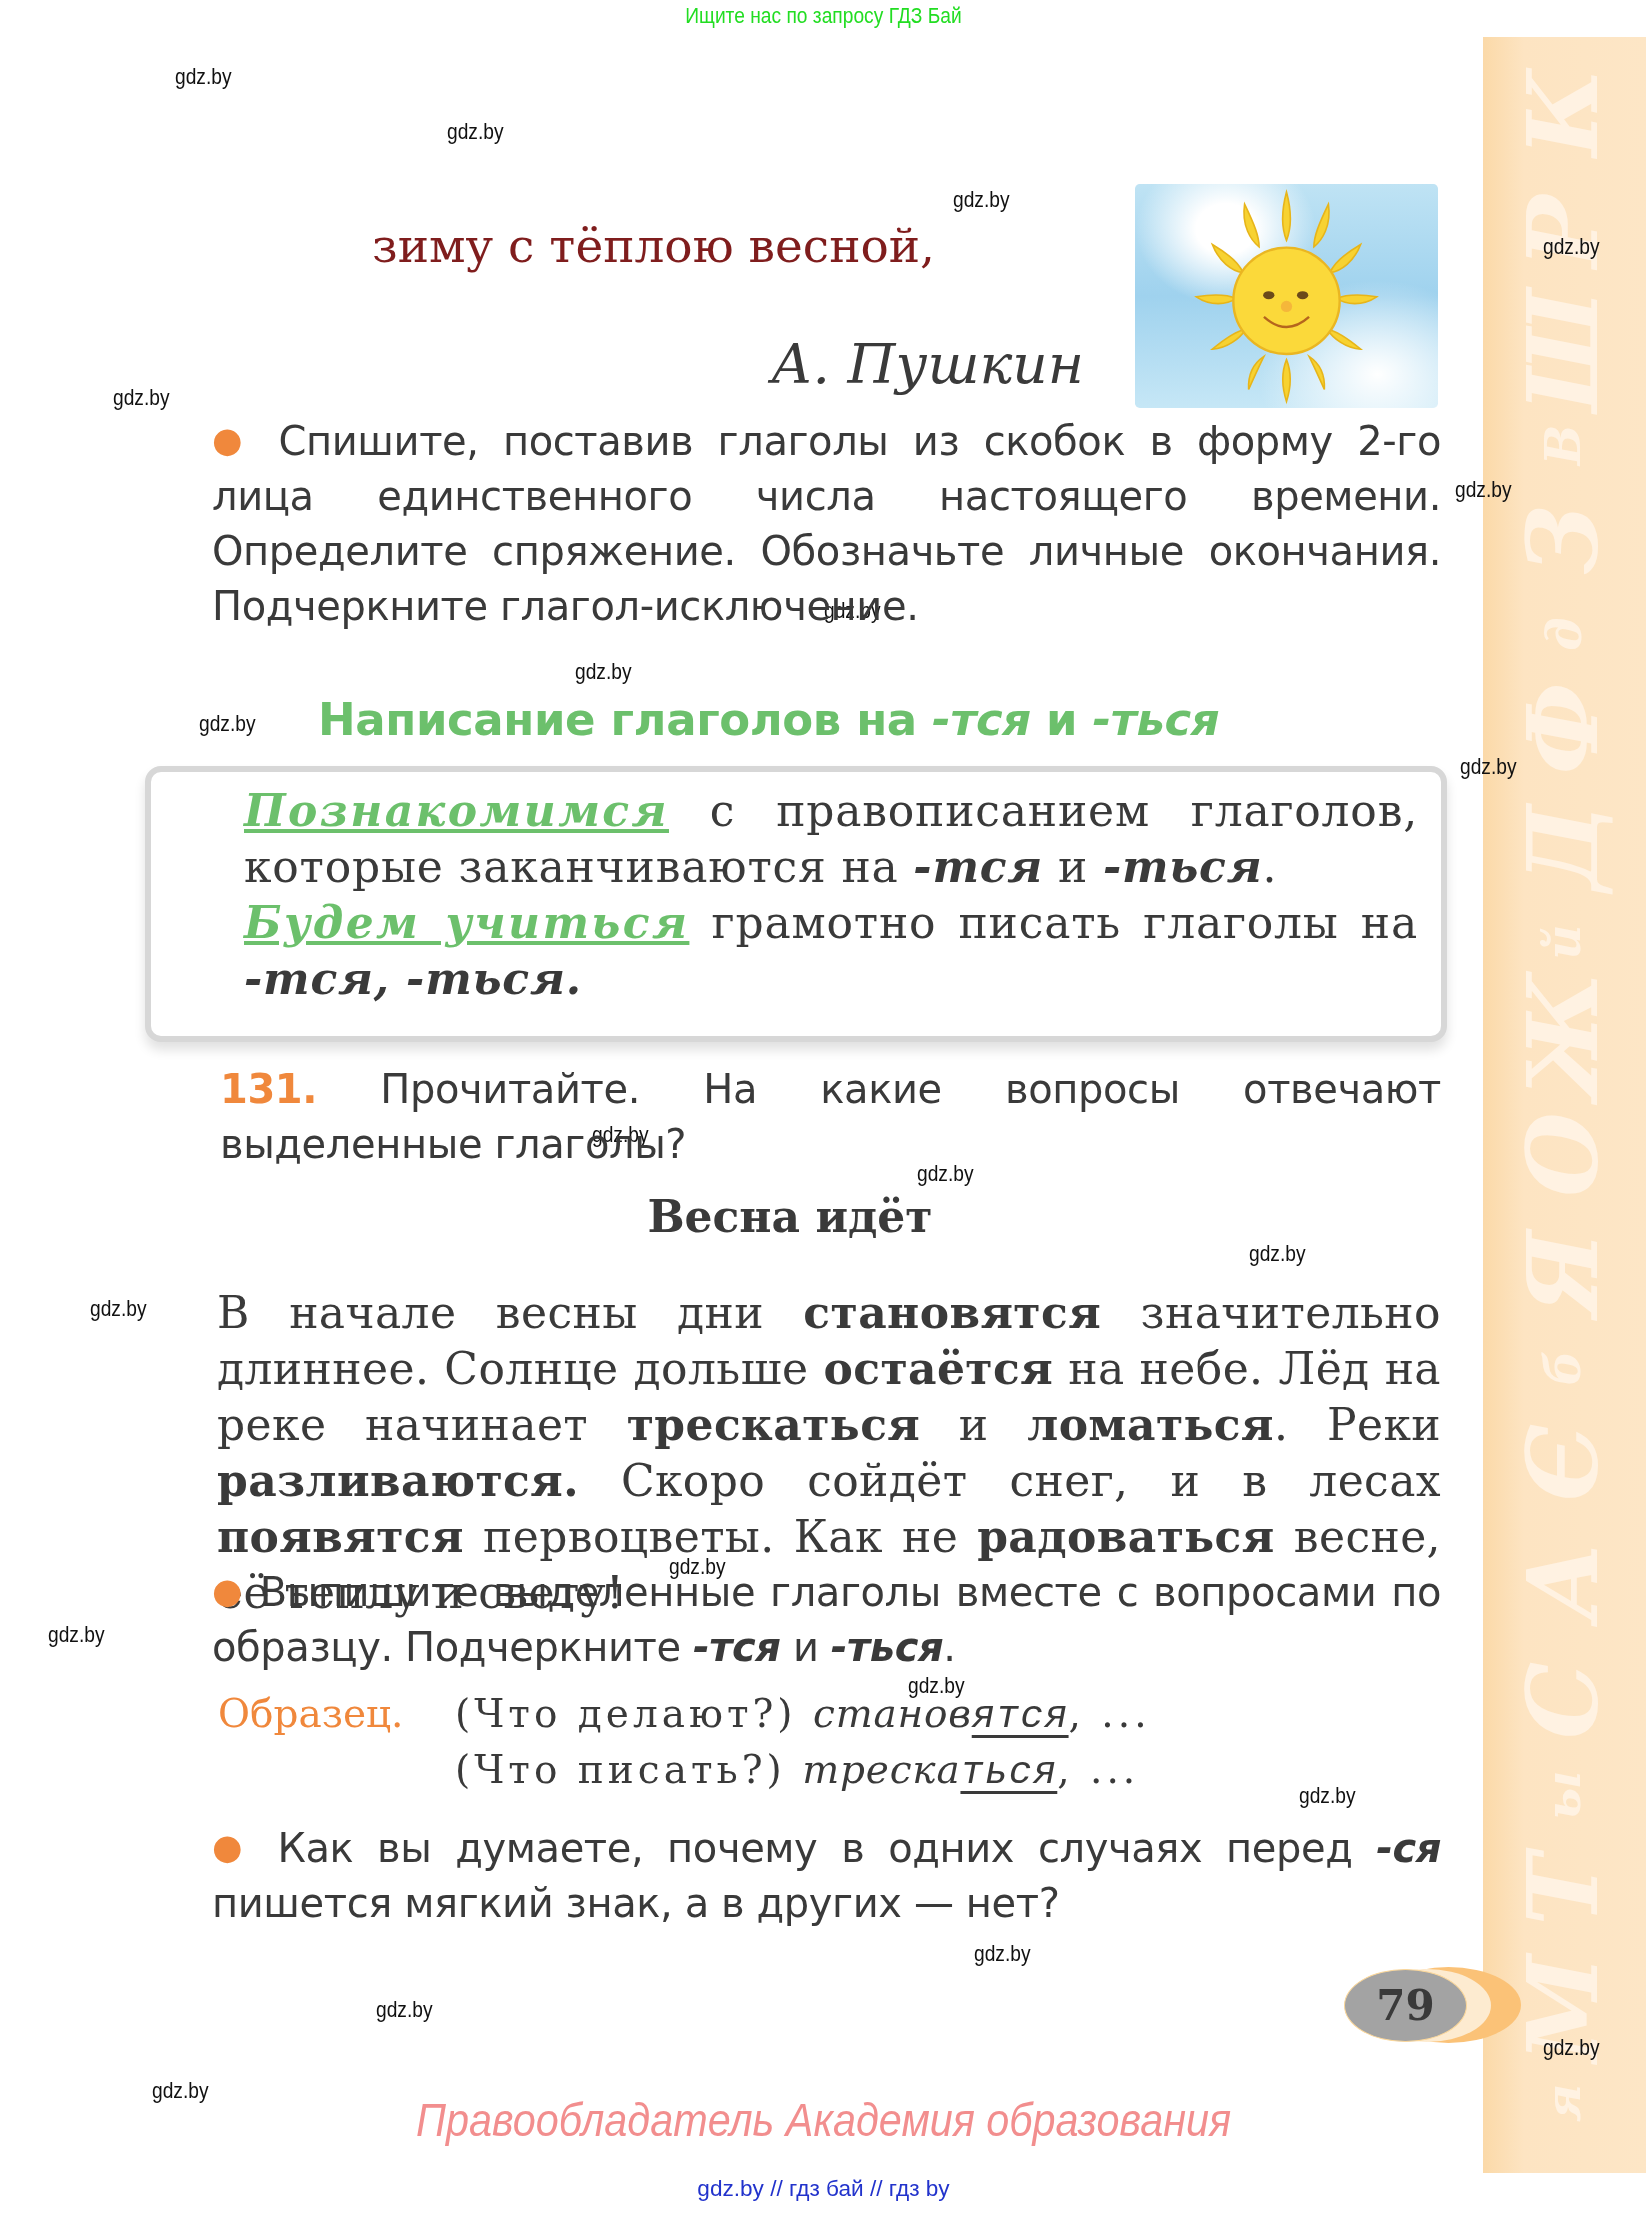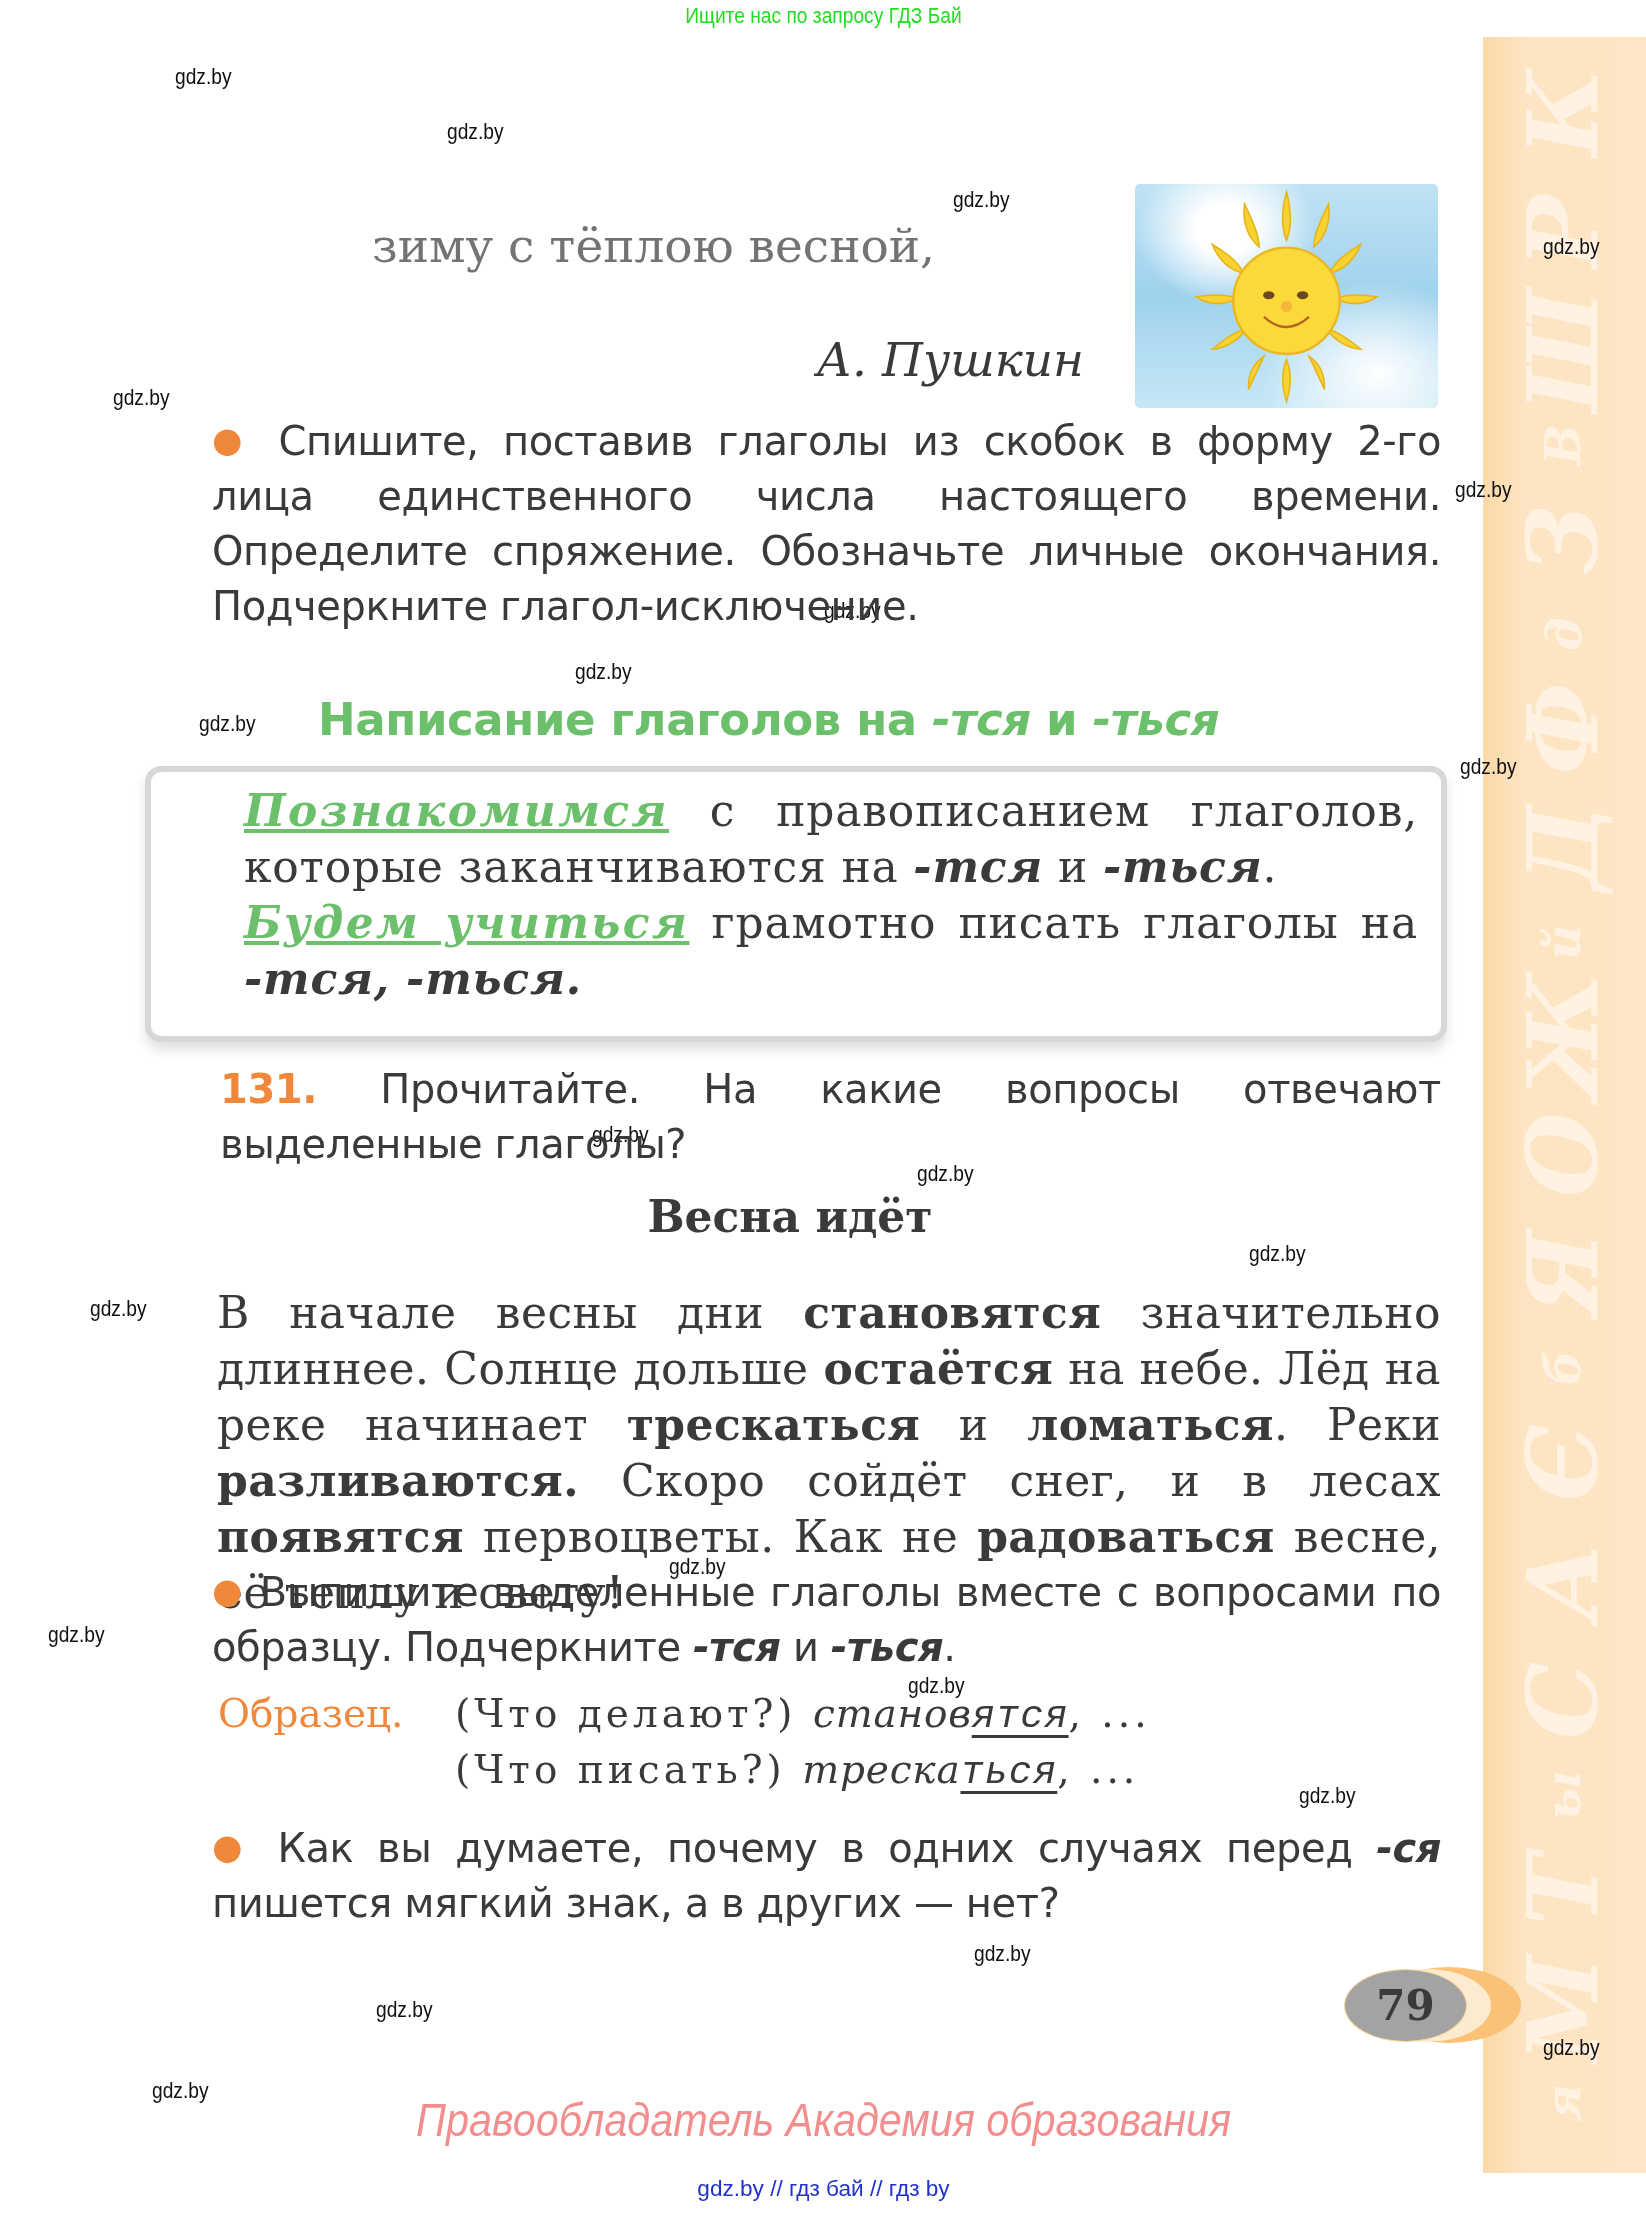--- a/index.html
+++ b/index.html
@@ -25,26 +25,26 @@
   .strip-letters {
     left: 1491px; top: 64px; width: 145px; height: 2063px;
     display: flex; flex-direction: column; align-items: center; justify-content: space-between;
   }
   .strip-letters span {
     color: #fff2e2; font-family: "DejaVu Serif", serif; font-weight: bold; font-style: italic;
     font-size: 97px; line-height: 1; transform: rotate(-90deg);
   }
   .strip-letters span.small { font-size: 48px; }
   .poem {
-    left: 372px; top: 218px; font-size: 47px; line-height: 56px; color: #737373;
+    left: 372px; top: 218px; font-size: 47px; line-height: 56px; color: #7f1d1d;
   }
   .poem .ital { font-style: italic; }
   .poem-author {
     left: 725px; top: 332px; width: 359px; text-align: right;
-    font-style: italic; font-size: 47px; color: #3a3a3a;
+    font-style: italic; font-size: 55px; color: #3a3a3a;
   }
   .sun-box {
     left: 1135px; top: 184px; width: 303px; height: 224px;
     background: radial-gradient(ellipse at 30% 20%, #ffffff 0%, #ffffff 10%, rgba(255,255,255,0) 30%),
                 radial-gradient(ellipse at 80% 85%, #ffffff 0%, rgba(255,255,255,0) 35%),
                 linear-gradient(180deg, #bfe3f4 0%, #9fd2ee 50%, #c6e7f6 100%);
     border-radius: 4.8px;
   }
   .task {
     left: 143px; width: 1298px; font-family: "DejaVu Sans", sans-serif;

